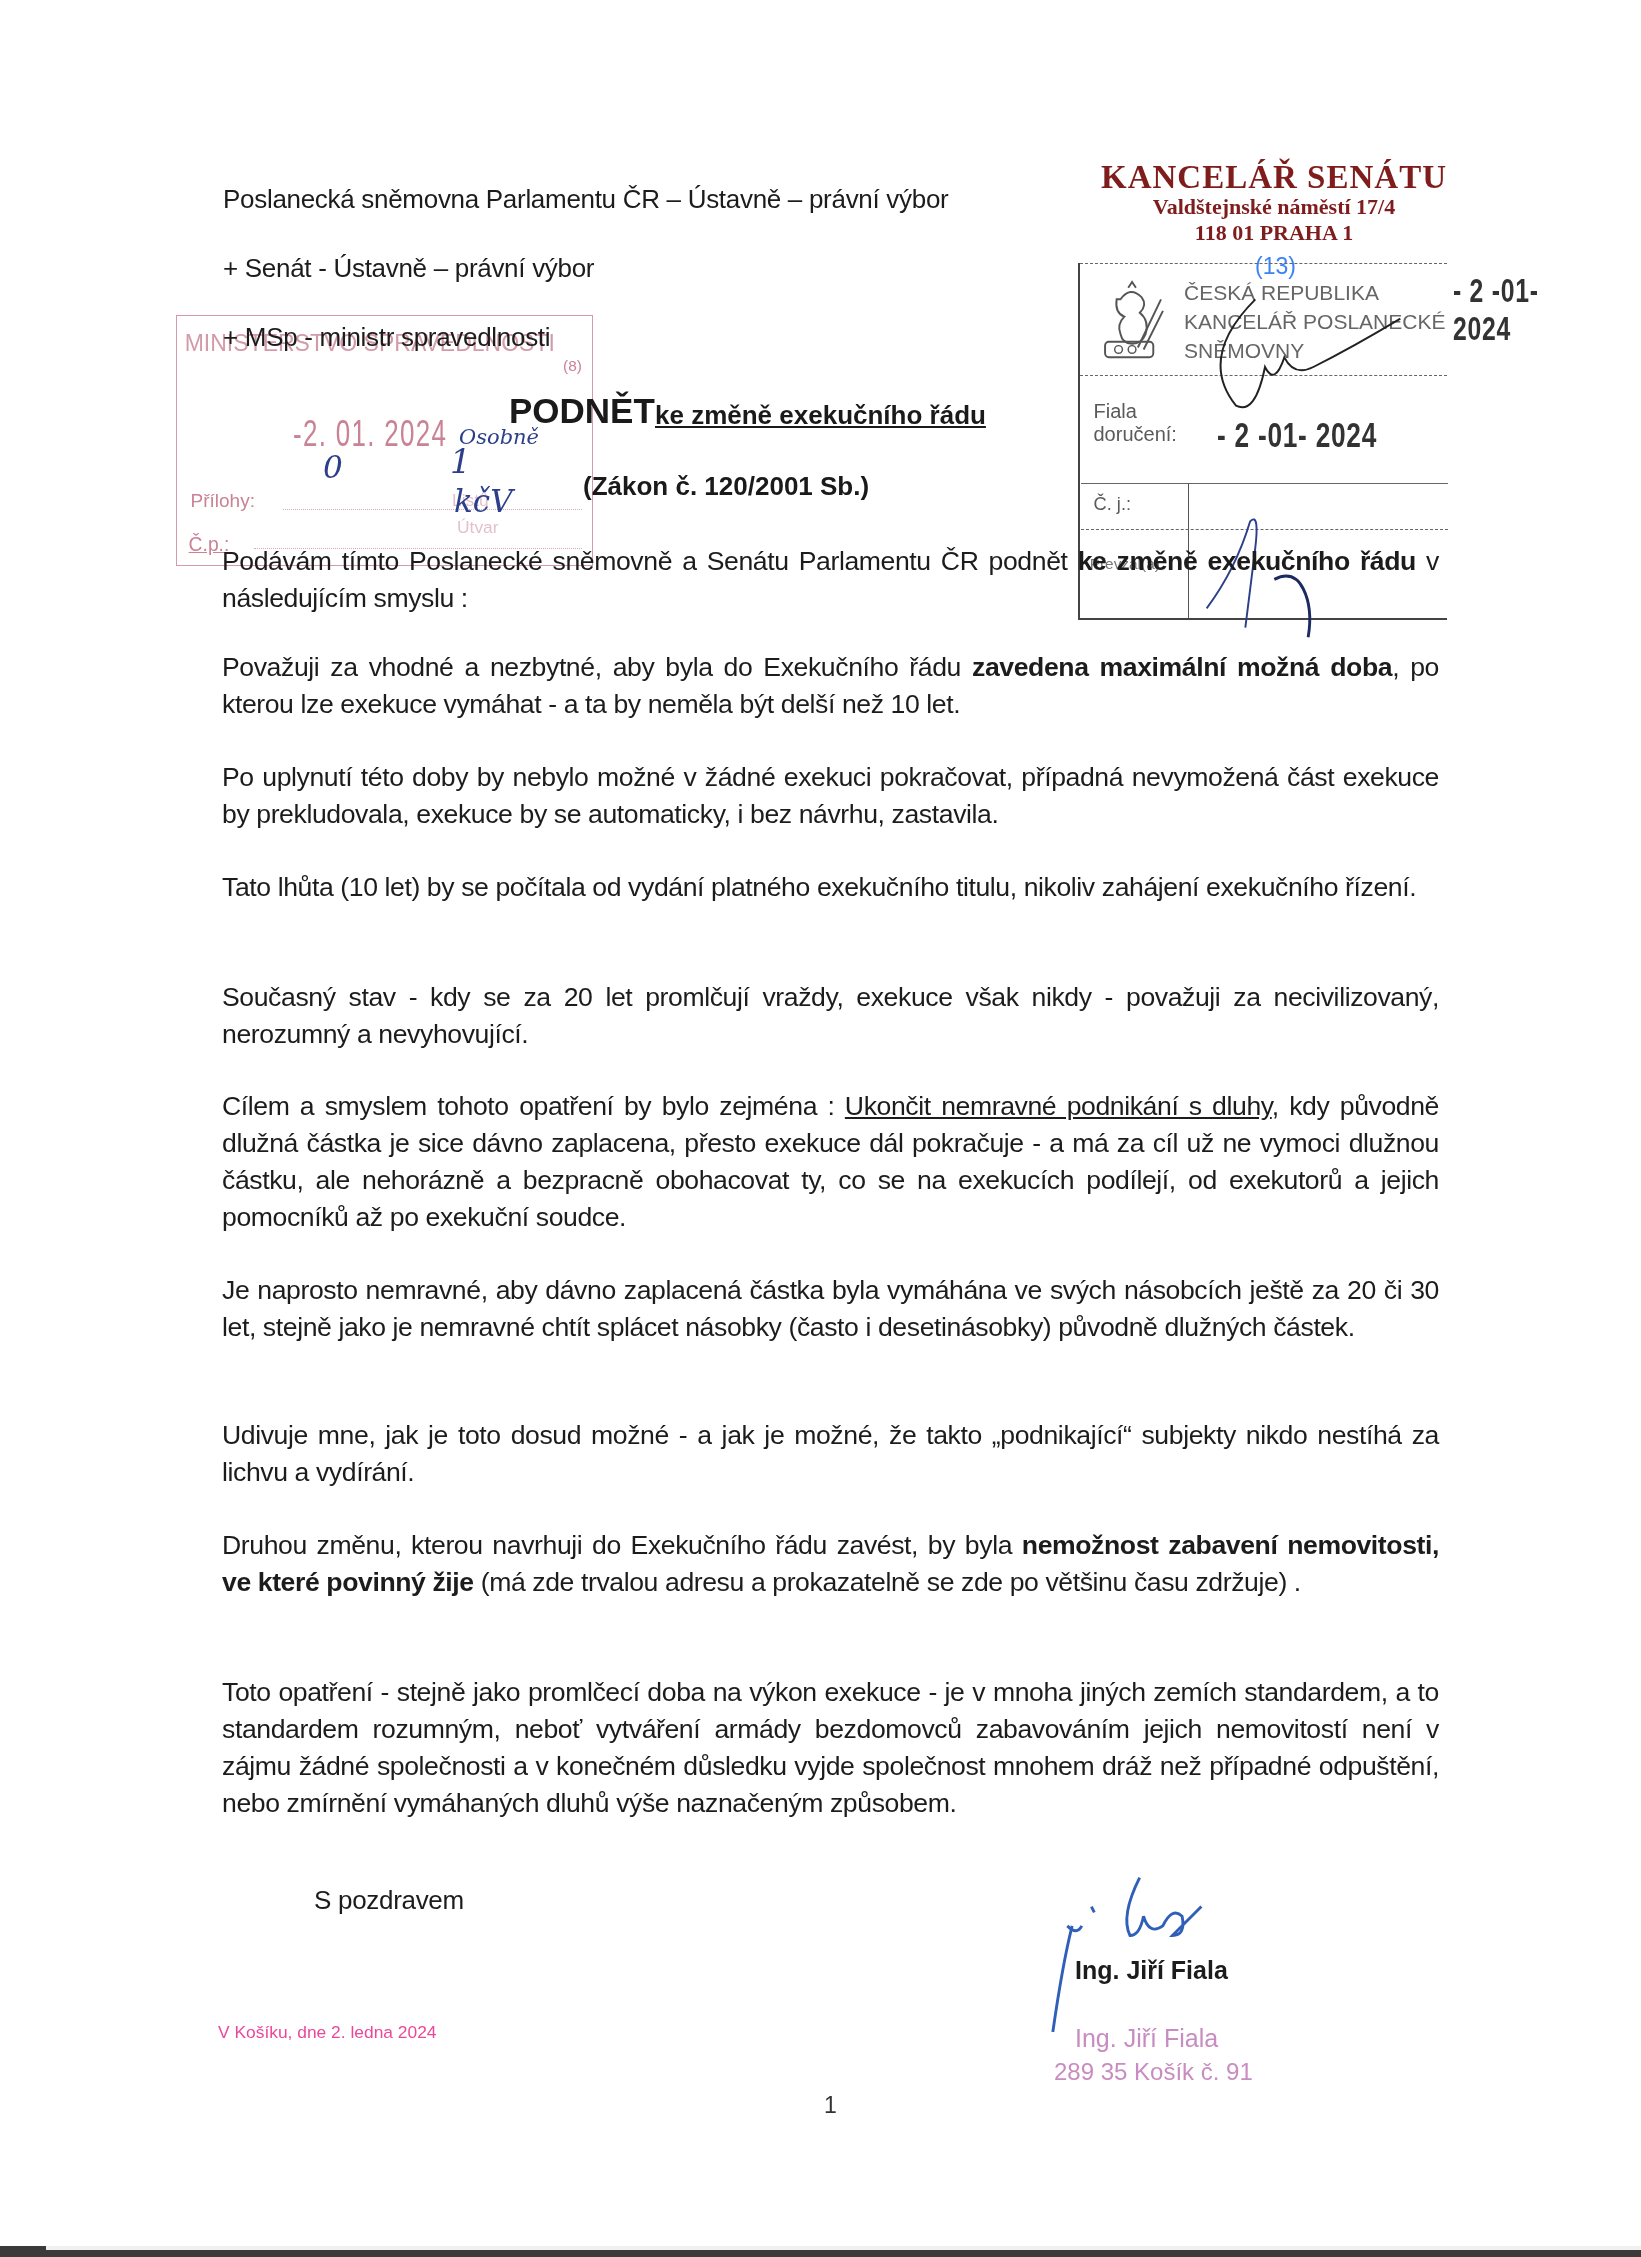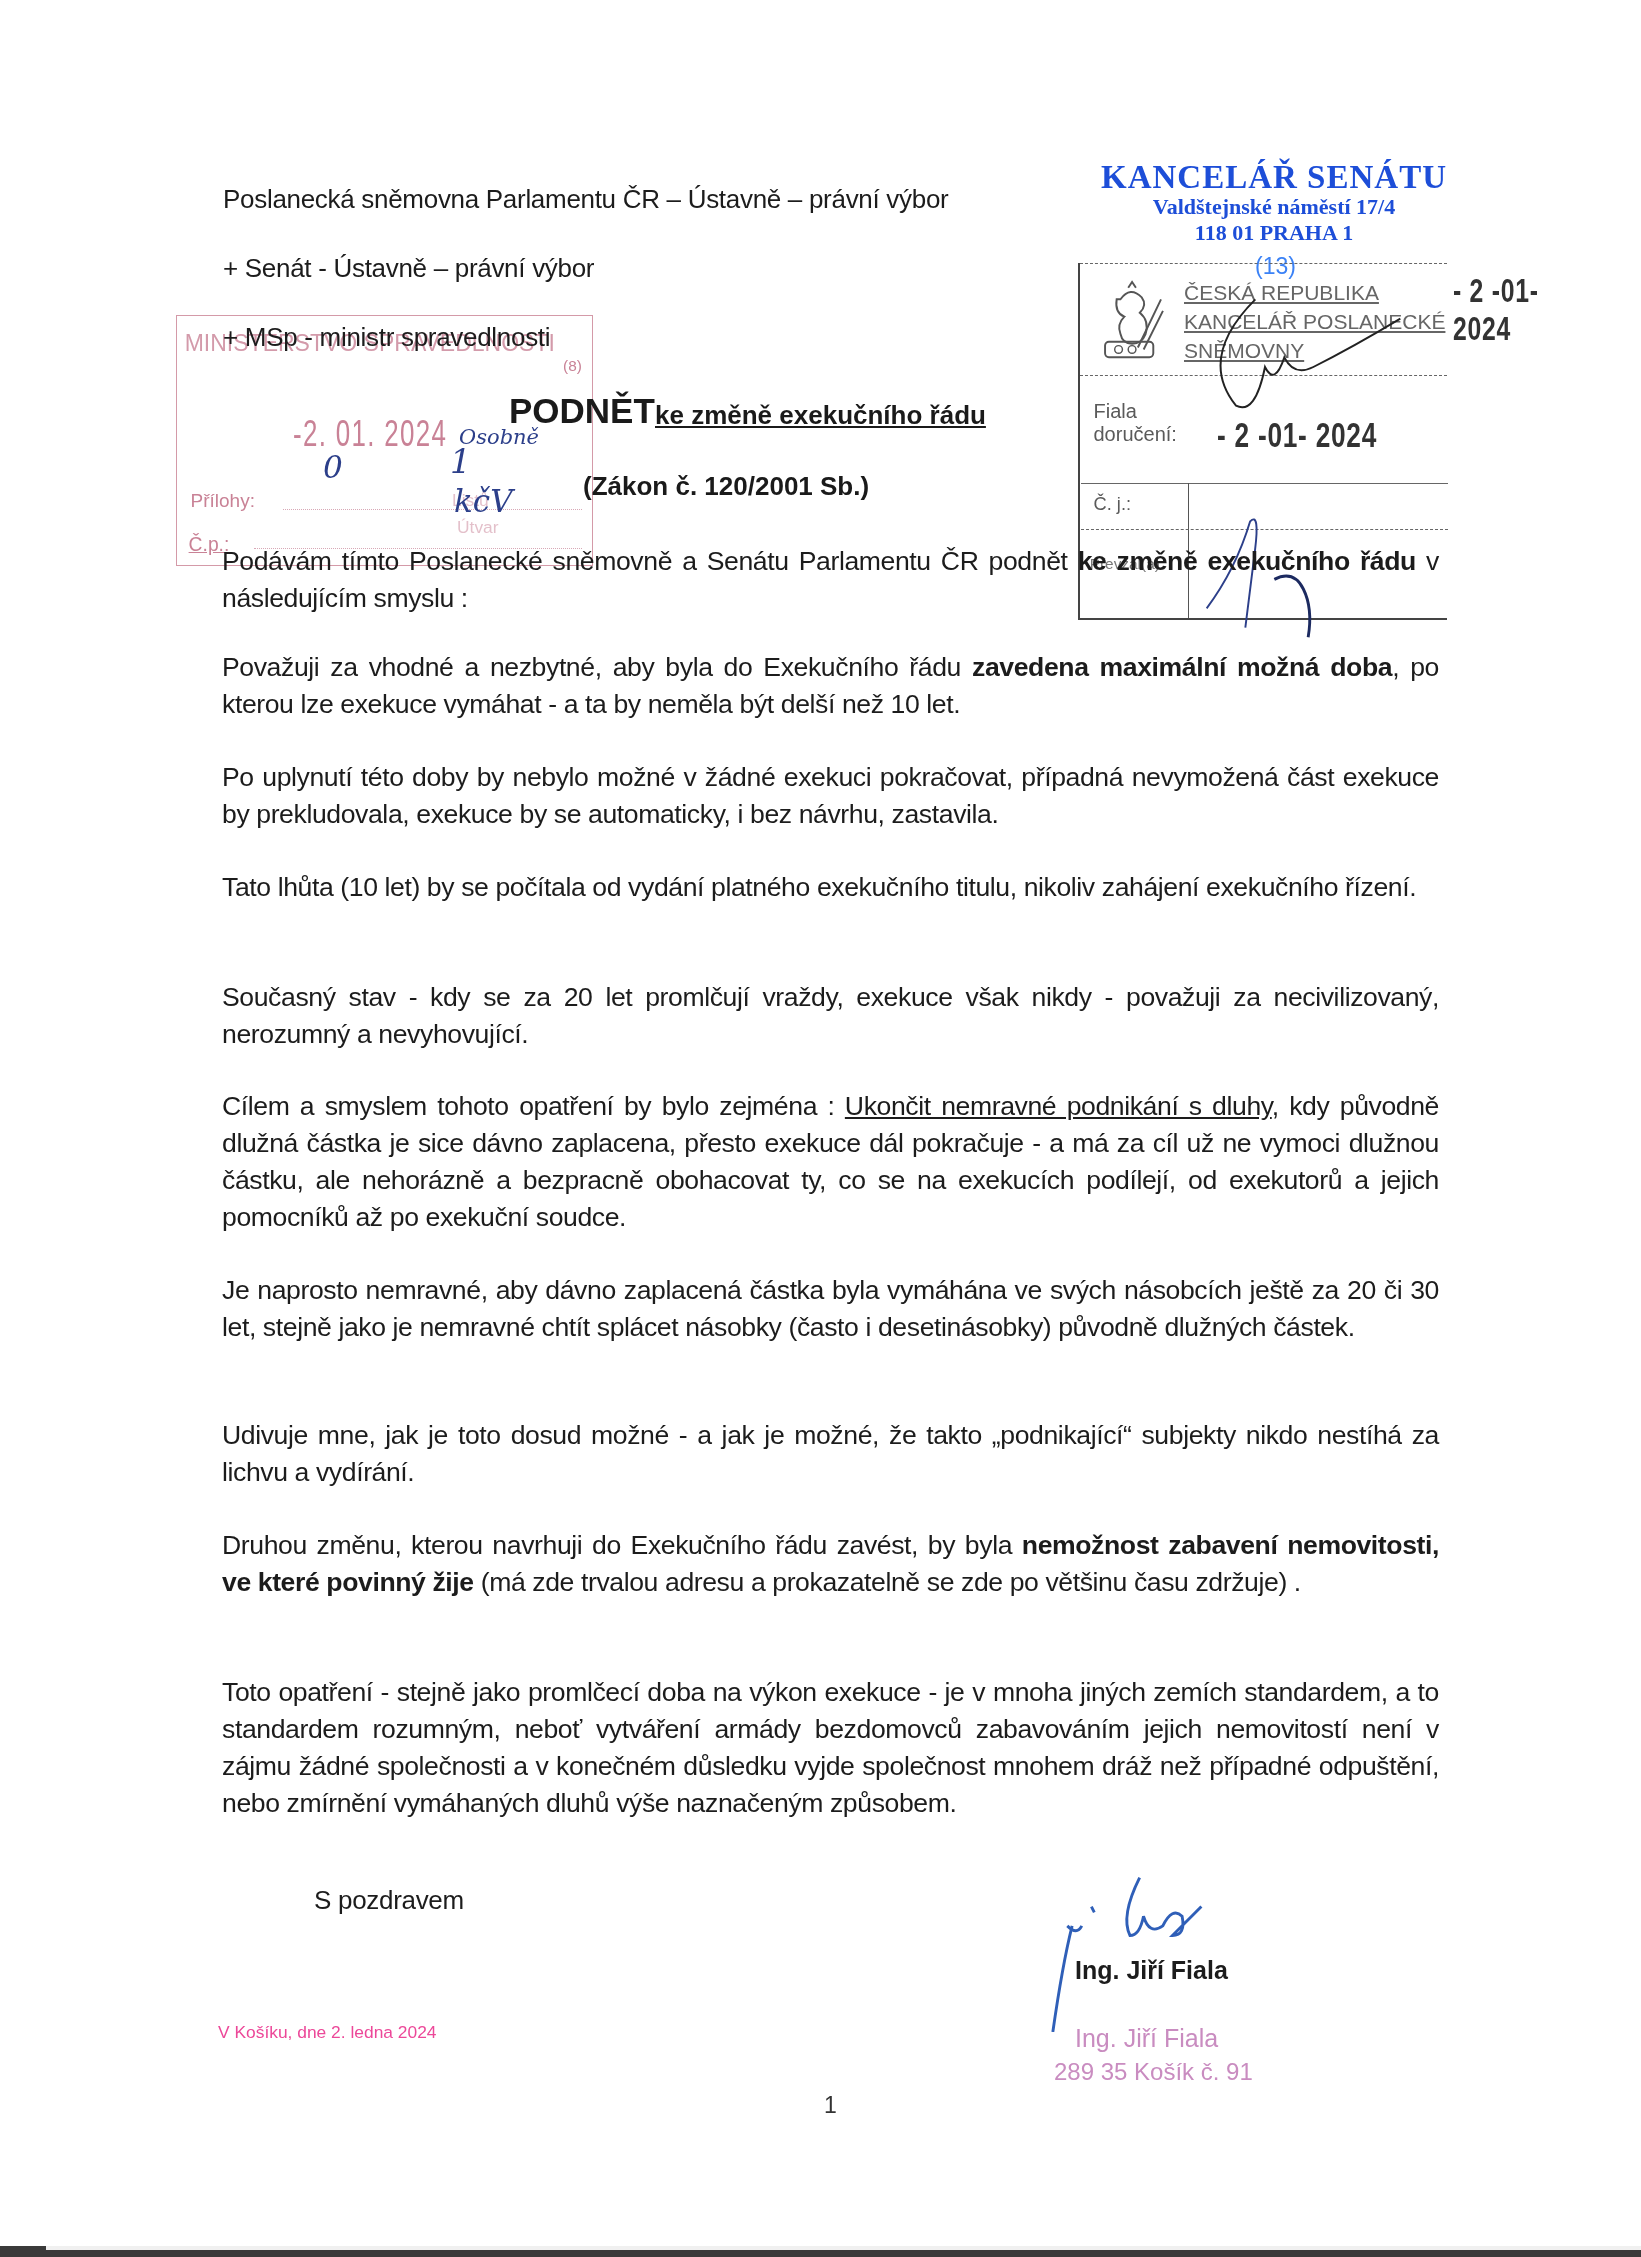--- a/index.html
+++ b/index.html
@@ -7,21 +7,21 @@
     width:1641px; height:2257px; position:relative; overflow:hidden;
     background:#ffffff; color:#1e1e1e;
     font-family:"Liberation Sans", sans-serif;
   }
   .abs { position:absolute; }
   .txt { font-family:"Liberation Sans Narrow","Liberation Sans", sans-serif; font-size:26px; color:#1c1c1c; letter-spacing:-0.3px; }
   .para { position:absolute; left:222px; width:1217px; font-size:26.6px; line-height:37px; text-align:justify; color:#1c1c1c; letter-spacing:-0.4px; }
   .para b { font-weight:bold; }
   .para u { text-decoration:underline; }
   
-  .senate { font-family:"Liberation Serif", serif; font-weight:bold; color:#1d4ed8; text-align:center; }
+  .senate { font-family:"Liberation Serif", serif; font-weight:bold; color:#7f1d1d; text-align:center; }
   
   .pstamp { border:2.9px solid #444; border-right:none; border-top:none; }
   .dash { border-top:1.9px dashed #666; }
   .gray-stamp { color:#5a5a5a; font-family:"Liberation Sans", sans-serif; }
   .datefont { font-family:"Liberation Sans Narrow","Liberation Sans", sans-serif; font-weight:bold; color:#333; letter-spacing:1px; transform:scaleX(0.75); transform-origin:left; }
   
   .mstamp { border:1.9px solid #d49aa8; color:#c47f92;margin-left:45px; }
   .redtxt { color:#c98296; }
   .hand { font-family:"DejaVu Serif", serif; font-style:italic; color:#2c3f8a; }
   .purple { color:#c98cc0; font-family:"Liberation Sans", sans-serif; }
@@ -45,21 +45,21 @@
 <div class="abs pstamp" style="left:1078px; top:263px; width:367px; height:355px;">
   <div class="abs dash" style="left:0; top:0; width:367px;"></div>
 
   <svg class="abs" style="left:19.3px; top:17.4px;" width="70" height="82" viewBox="0 0 72 85">
     <path d="M30 8 l4 -6 l4 6 M22 20 q10 -14 22 -2 q6 8 -2 16 q10 8 6 22 q-4 10 -14 10 q-10 0 -12 -10 q-4 -10 4 -18 q-10 -4 -8 -18z" fill="none" stroke="#555" stroke-width="2"></path>
     <path d="M40 70 l24 -50 M46 72 l20 -40" fill="none" stroke="#555" stroke-width="2"></path>
     <rect x="6" y="64" width="50" height="16" rx="4" fill="none" stroke="#555" stroke-width="2"></rect>
     <circle cx="20" cy="72" r="4" fill="none" stroke="#555" stroke-width="1.5"></circle>
     <circle cx="34" cy="72" r="4" fill="none" stroke="#555" stroke-width="1.5"></circle>
   </svg>
-  <div class="abs gray-stamp" style="left:104px; top:15.4px; font-size:21px; line-height:29px; color:#666;text-decoration:underline;">
+  <div class="abs gray-stamp" style="left:104px; top:15.4px; font-size:21px; line-height:29px; color:#666;">
     <div>ČESKÁ REPUBLIKA</div>
     <div>KANCELÁŘ POSLANECKÉ</div>
     <div>SNĚMOVNY</div>
   </div>
   <div class="abs dash" style="left:0; top:112px; width:367px;"></div>
   <div class="abs gray-stamp" style="left:13.5px; top:137px; font-size:20px; line-height:23px;">
     <div>Fiala</div>
     <div>doručení:</div>
   </div>
   <div class="abs" style="left:1px; top:220px; width:367px; border-top:1.9px solid #666;"></div>

